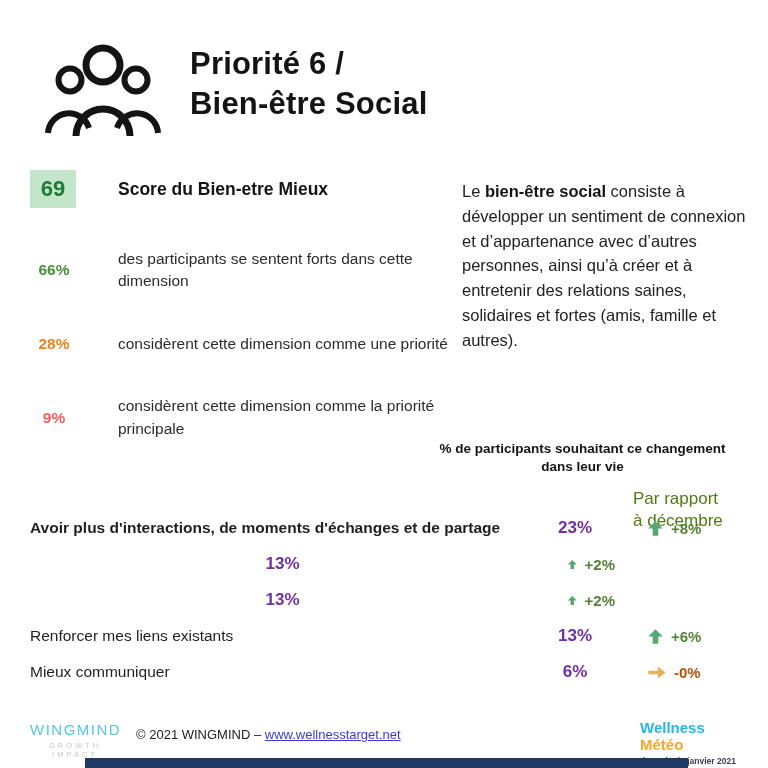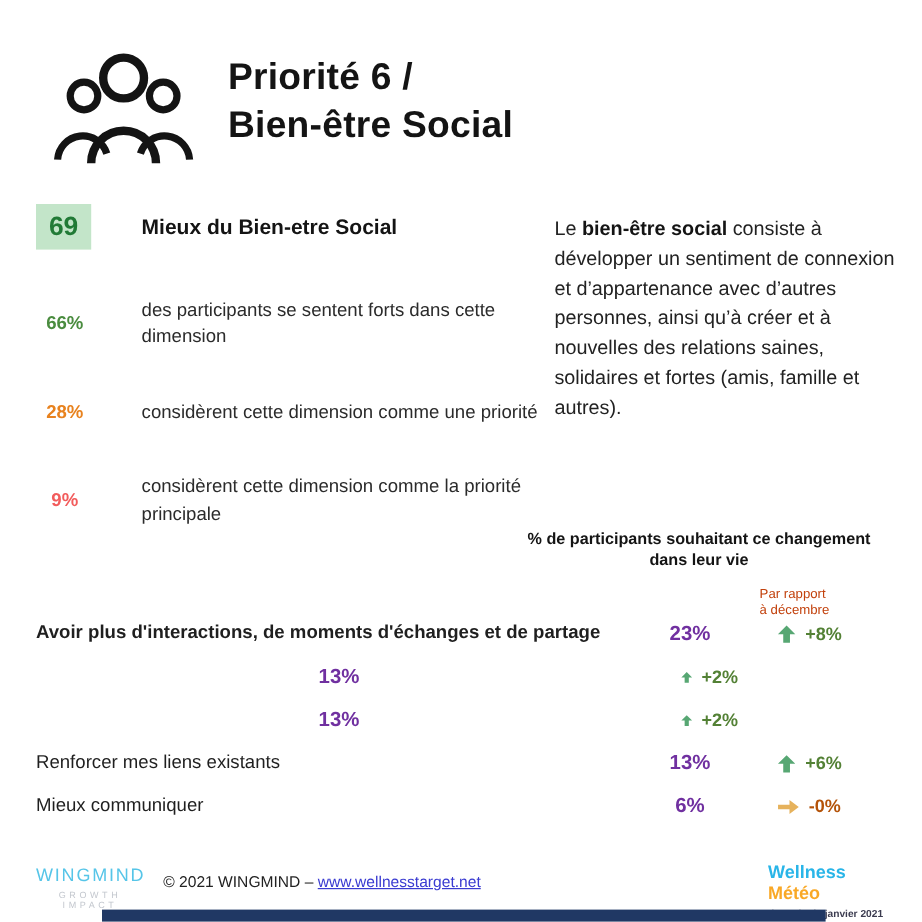--- a/index.html
+++ b/index.html
@@ -48,21 +48,21 @@
     position: absolute; left: 30px; top: 400px;
     font-size: 21px; font-weight: 800; color: #141414;
   }
   .col-header-percent {
     position: absolute; left: 430px; top: 440px; width: 305px;
     text-align: center; font-size: 13.5px; font-weight: bold;
     line-height: 1.35; color: #141414;
   }
   .col-header-delta {
     position: absolute; left: 633px; top: 488px; width: 90px;
-    font-size: 11px; line-height: 1.3; color: #c2410c;
+    font-size: 17px; line-height: 1.3; color: #4d7c0f;
   }
 
   .changes-table { position: absolute; left: 30px; top: 516px; width: 710px; }
   .change-row {
     display: grid; grid-template-columns: 505px 80px 1fr;
     align-items: center; margin-bottom: 12px; min-height: 24px;
   }
   .row-label { font-size: 15.5px; line-height: 1.35; color: #1f1f1f; }
   .row-label.bold { font-weight: bold; }
   .row-percent { font-size: 17px; font-weight: bold; color: #7030a0; text-align: center; }
@@ -114,33 +114,33 @@
       <path d="M 34 96 A 27 27 0 0 1 88 96" stroke-width="7"></path>
     </svg>
   </div>
   <div class="page-title">
     <div>Priorité 6 /</div>
     <div>Bien-être Social</div>
   </div>
 
   <div class="score-panel">
     <div class="score-box">69</div>
-    <div class="score-label">Mieux du Bien-etre Social</div>
+    <div class="score-label">Score du Bien-etre Mieux</div>
 
     <div class="stat-val" style="color: rgb(74, 140, 63);">66%</div>
     <div class="stat-text">des participants se sentent forts dans cette dimension</div>
 
     <div class="stat-val" style="color: rgb(232, 130, 30);">28%</div>
     <div class="stat-text">considèrent cette dimension comme une priorité</div>
 
     <div class="stat-val" style="color: rgb(242, 92, 92);">9%</div>
     <div class="stat-text">considèrent cette dimension comme la priorité principale</div>
   </div>
 
-  <div class="description"><span>Le </span><b>bien-être social</b><span> consiste à développer un sentiment de connexion et d’appartenance avec d’autres personnes, ainsi qu’à créer et à nouvelles des relations saines, solidaires et fortes (amis, famille et autres).</span></div>
+  <div class="description"><span>Le </span><b>bien-être social</b><span> consiste à développer un sentiment de connexion et d’appartenance avec d’autres personnes, ainsi qu’à créer et à entretenir des relations saines, solidaires et fortes (amis, famille et autres).</span></div>
 
   <div class="col-header-percent">% de participants souhaitant ce changement dans leur vie</div>
   <div class="col-header-delta">
     <div>Par rapport</div>
     <div>à décembre</div>
   </div>
 
   <div class="changes-table">
 
     <div class="change-row">

